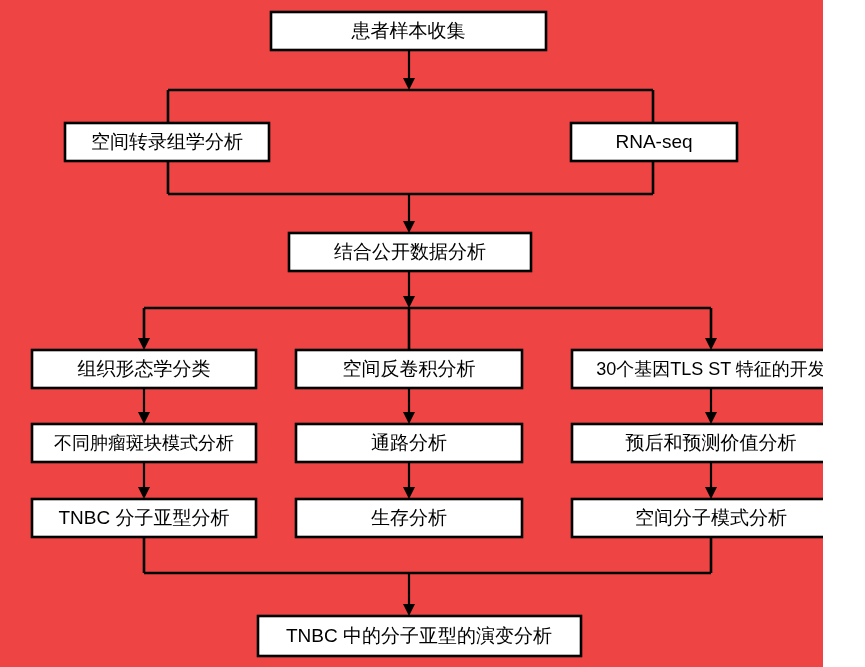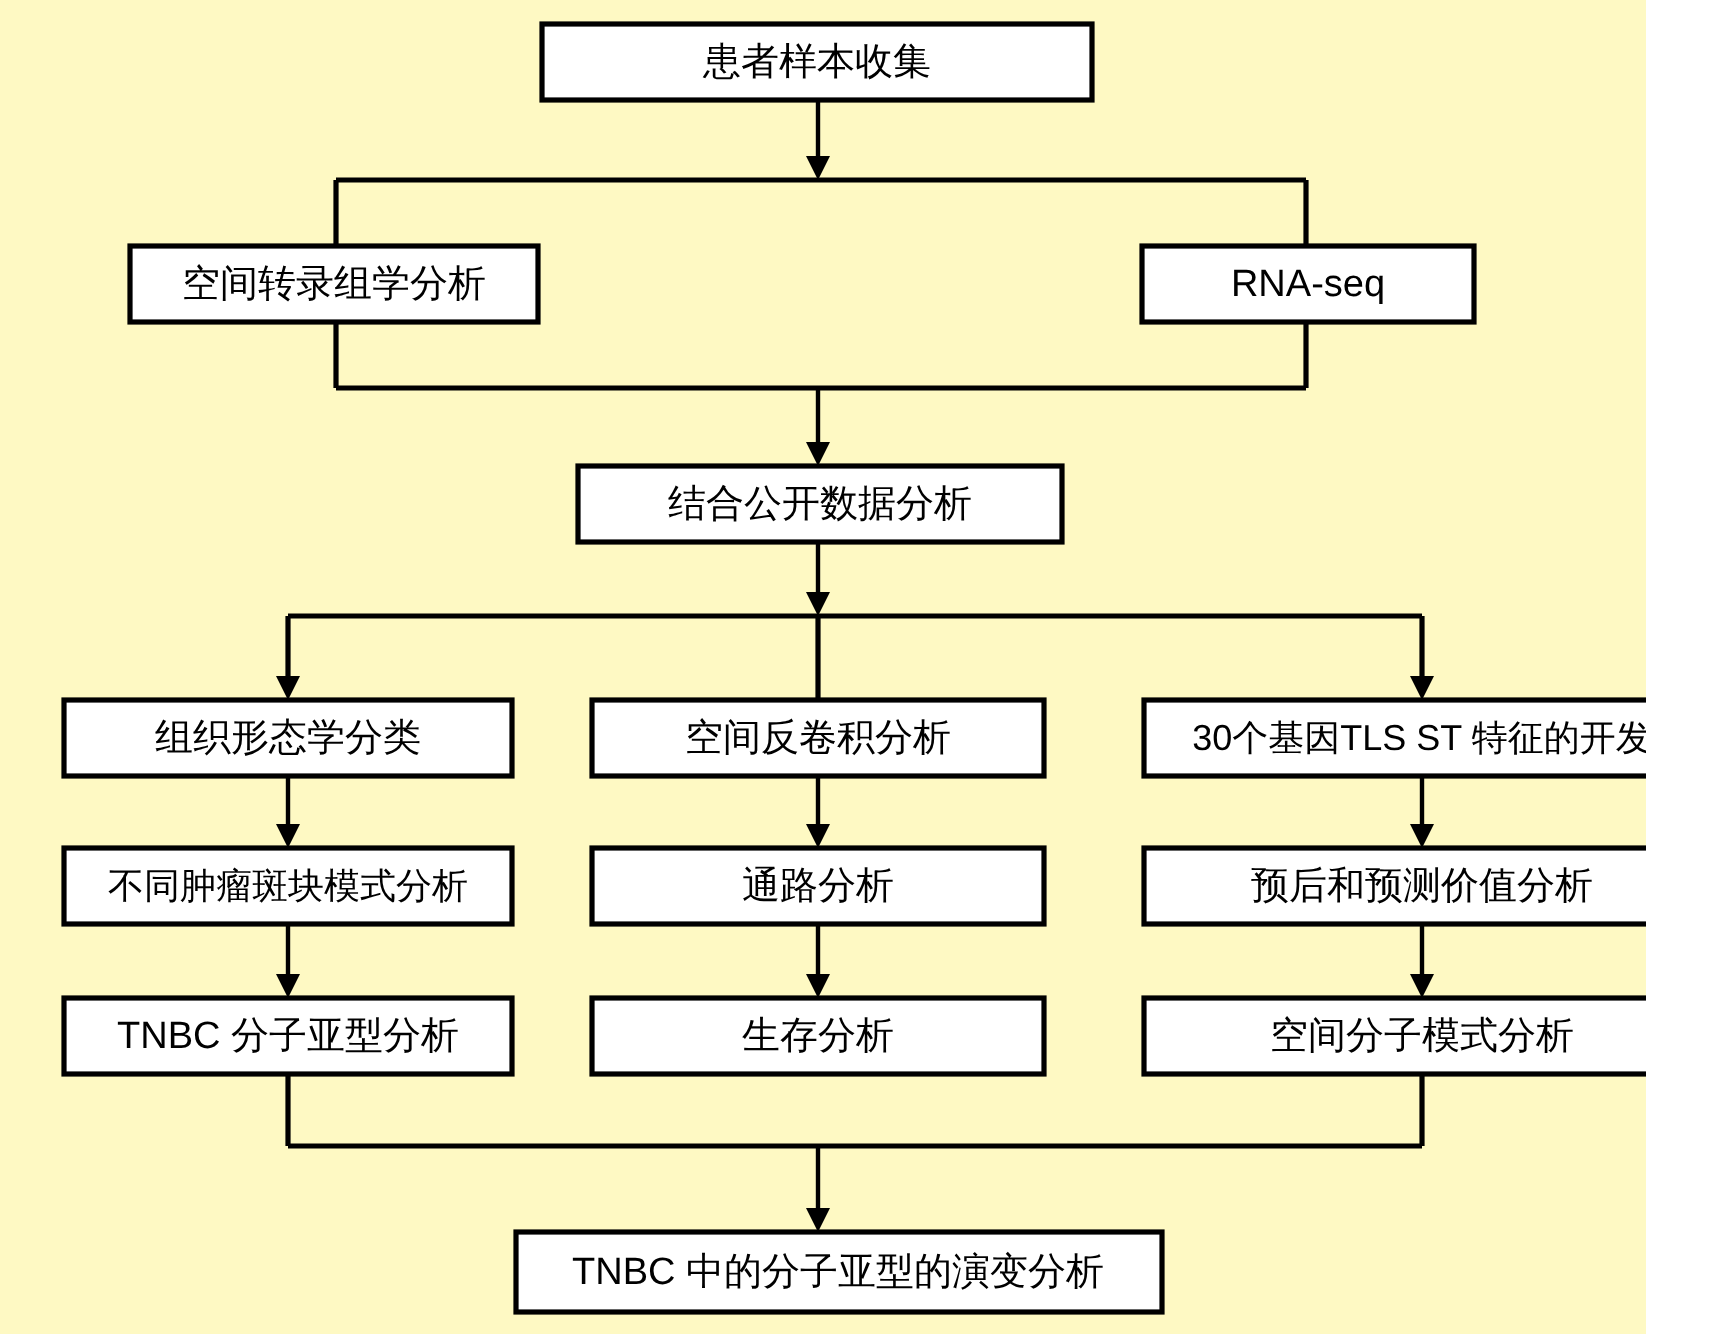--- a/index.html
+++ b/index.html
@@ -7,21 +7,21 @@
     padding: 0;
     background: #ffffff;
   }
   body {
     font-family: "Liberation Sans", "DejaVu Sans", sans-serif;
   }
   #flow-root {
     position: relative;
     width: 823px;
     height: 667px;
-    background: #fef9c3;
+    background: #ef4444;
     overflow: hidden;
   }
   svg#flow-svg {
     position: absolute;
     left: 0;
     top: 0;
     width: 865px;
     height: 667px;
     display: block;
   }

